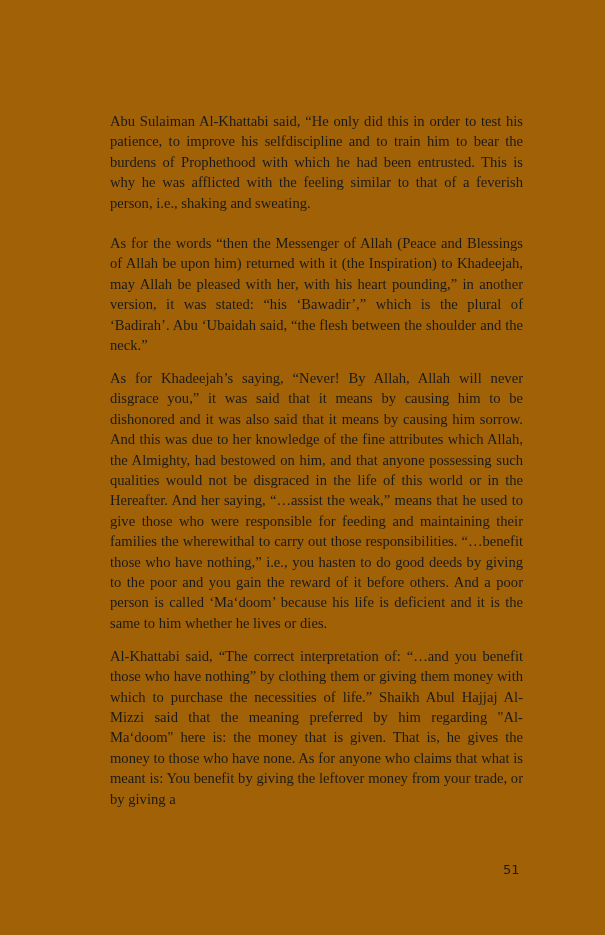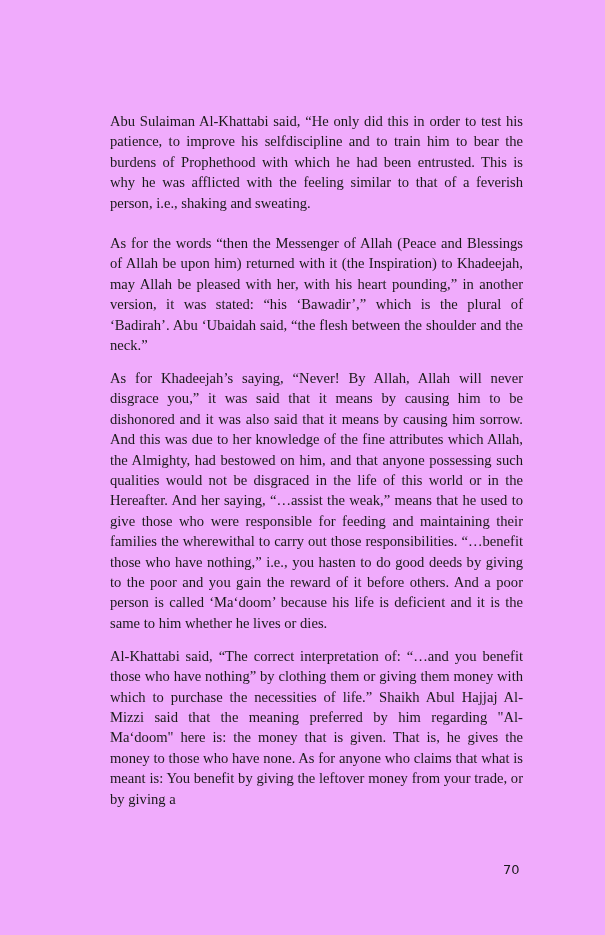--- a/index.html
+++ b/index.html
@@ -11,21 +11,21 @@
       width: 605px;
       height: 935px;
       position: relative;
       overflow: hidden;
     }
     .page {
       position: absolute;
       left: 0; top: 0;
       width: 605px;
       height: 935px;
-      background: #f0abfc;
+      background: #a16207;
     }
     .text-block {
       position: absolute;
       left: 110px;
       top: 111px;
       width: 413px;
       font-family: "Liberation Serif", "DejaVu Serif", serif;
       font-size: 14.6px;
       line-height: 20.4px;
       color: #1a1a1a;
@@ -50,14 +50,14 @@
 </head>
 <body>
 
 <div class="page">
   <div class="text-block">
     <p class="para p1">Abu Sulaiman Al-Khattabi said, “He only did this in order to test his patience, to improve his selfdiscipline and to train him to bear the burdens of Prophethood with which he had been entrusted. This is why he was afflicted with the feeling similar to that of a feverish person, i.e., shaking and sweating.</p>
     <p class="para p2">As for the words “then the Messenger of Allah (Peace and Blessings of Allah be upon him) returned with it (the Inspiration) to Khadeejah, may Allah be pleased with her, with his heart pounding,” in another version, it was stated: “his ‘Bawadir’,” which is the plural of ‘Badirah’. Abu ‘Ubaidah said, “the flesh between the shoulder and the neck.”</p>
     <p class="para p3">As for Khadeejah’s saying, “Never! By Allah, Allah will never disgrace you,” it was said that it means by causing him to be dishonored and it was also said that it means by causing him sorrow. And this was due to her knowledge of the fine attributes which Allah, the Almighty, had bestowed on him, and that anyone possessing such qualities would not be disgraced in the life of this world or in the Hereafter. And her saying, “…assist the weak,” means that he used to give those who were responsible for feeding and maintaining their families the wherewithal to carry out those responsibilities. “…benefit those who have nothing,” i.e., you hasten to do good deeds by giving to the poor and you gain the reward of it before others. And a poor person is called ‘Ma‘doom’ because his life is deficient and it is the same to him whether he lives or dies.</p>
     <p class="para p4">Al-Khattabi said, “The correct interpretation of: “…and you benefit those who have nothing” by clothing them or giving them money with which to purchase the necessities of life.” Shaikh Abul Hajjaj Al-Mizzi said that the meaning preferred by him regarding "Al-Ma‘doom" here is: the money that is given. That is, he gives the money to those who have none. As for anyone who claims that what is meant is: You benefit by giving the leftover money from your trade, or by giving a</p>
   </div>
-  <div class="page-number">70</div>
+  <div class="page-number">51</div>
 </div>
 
 </body></html>

